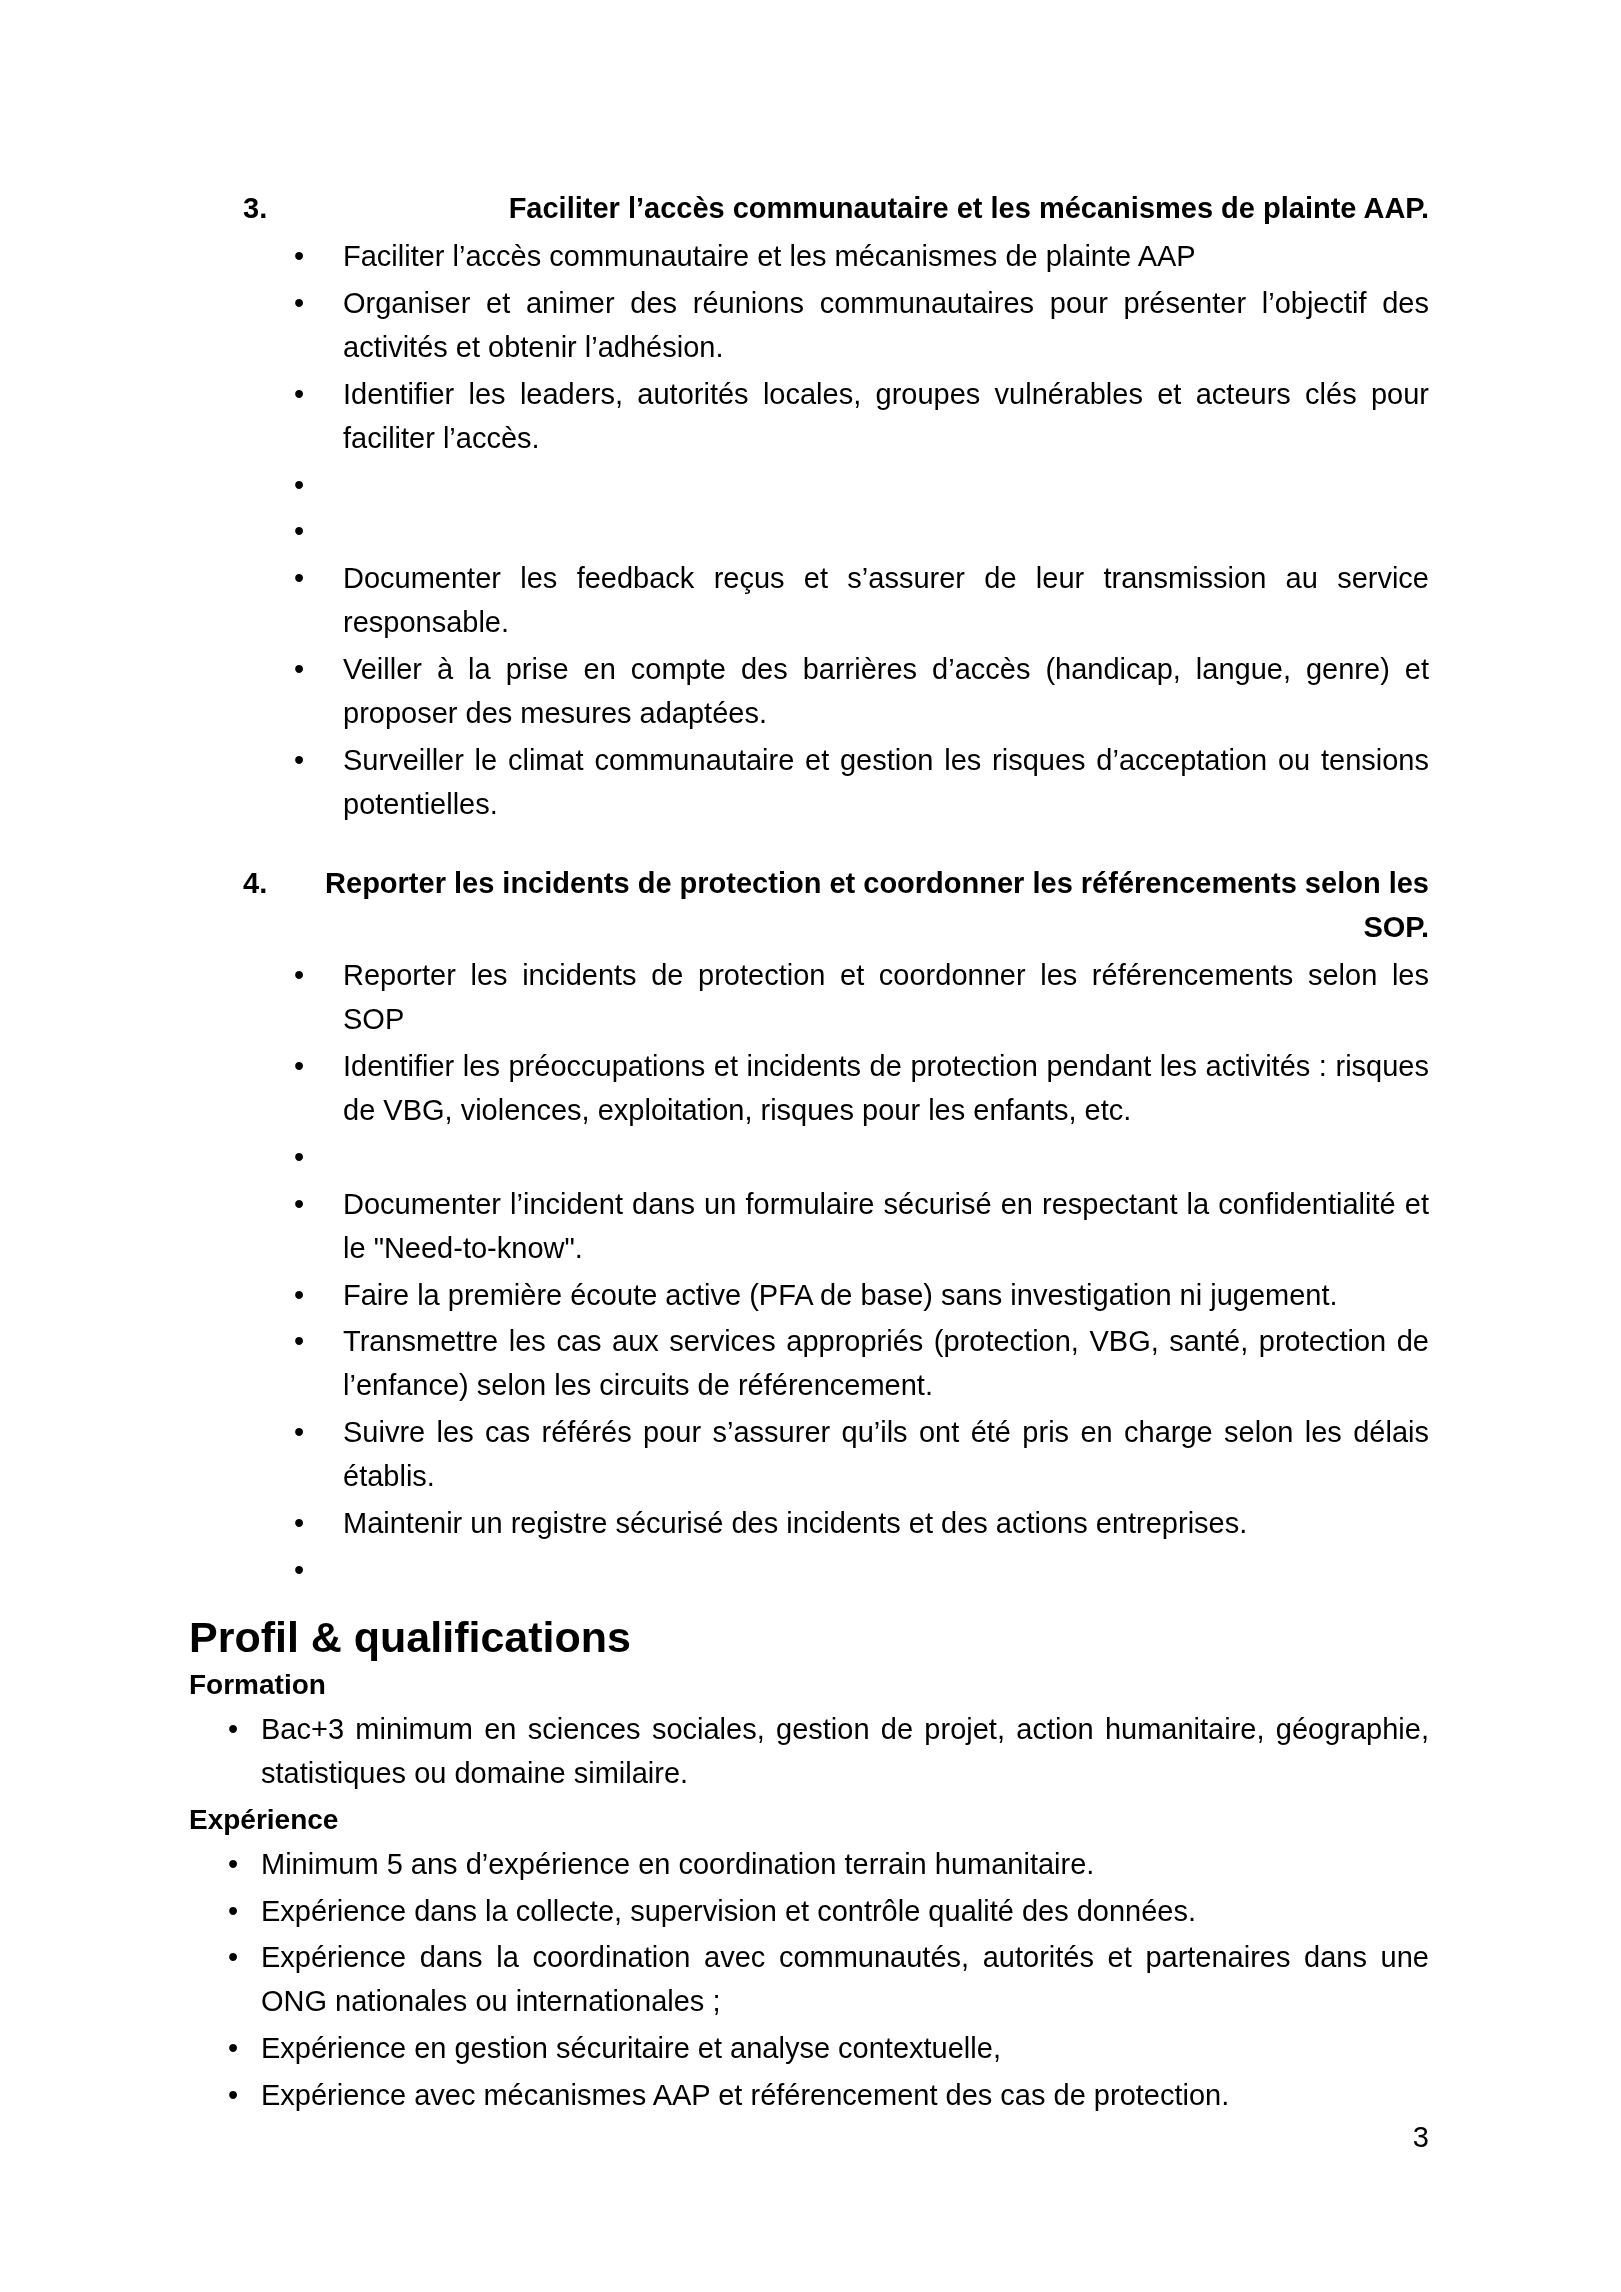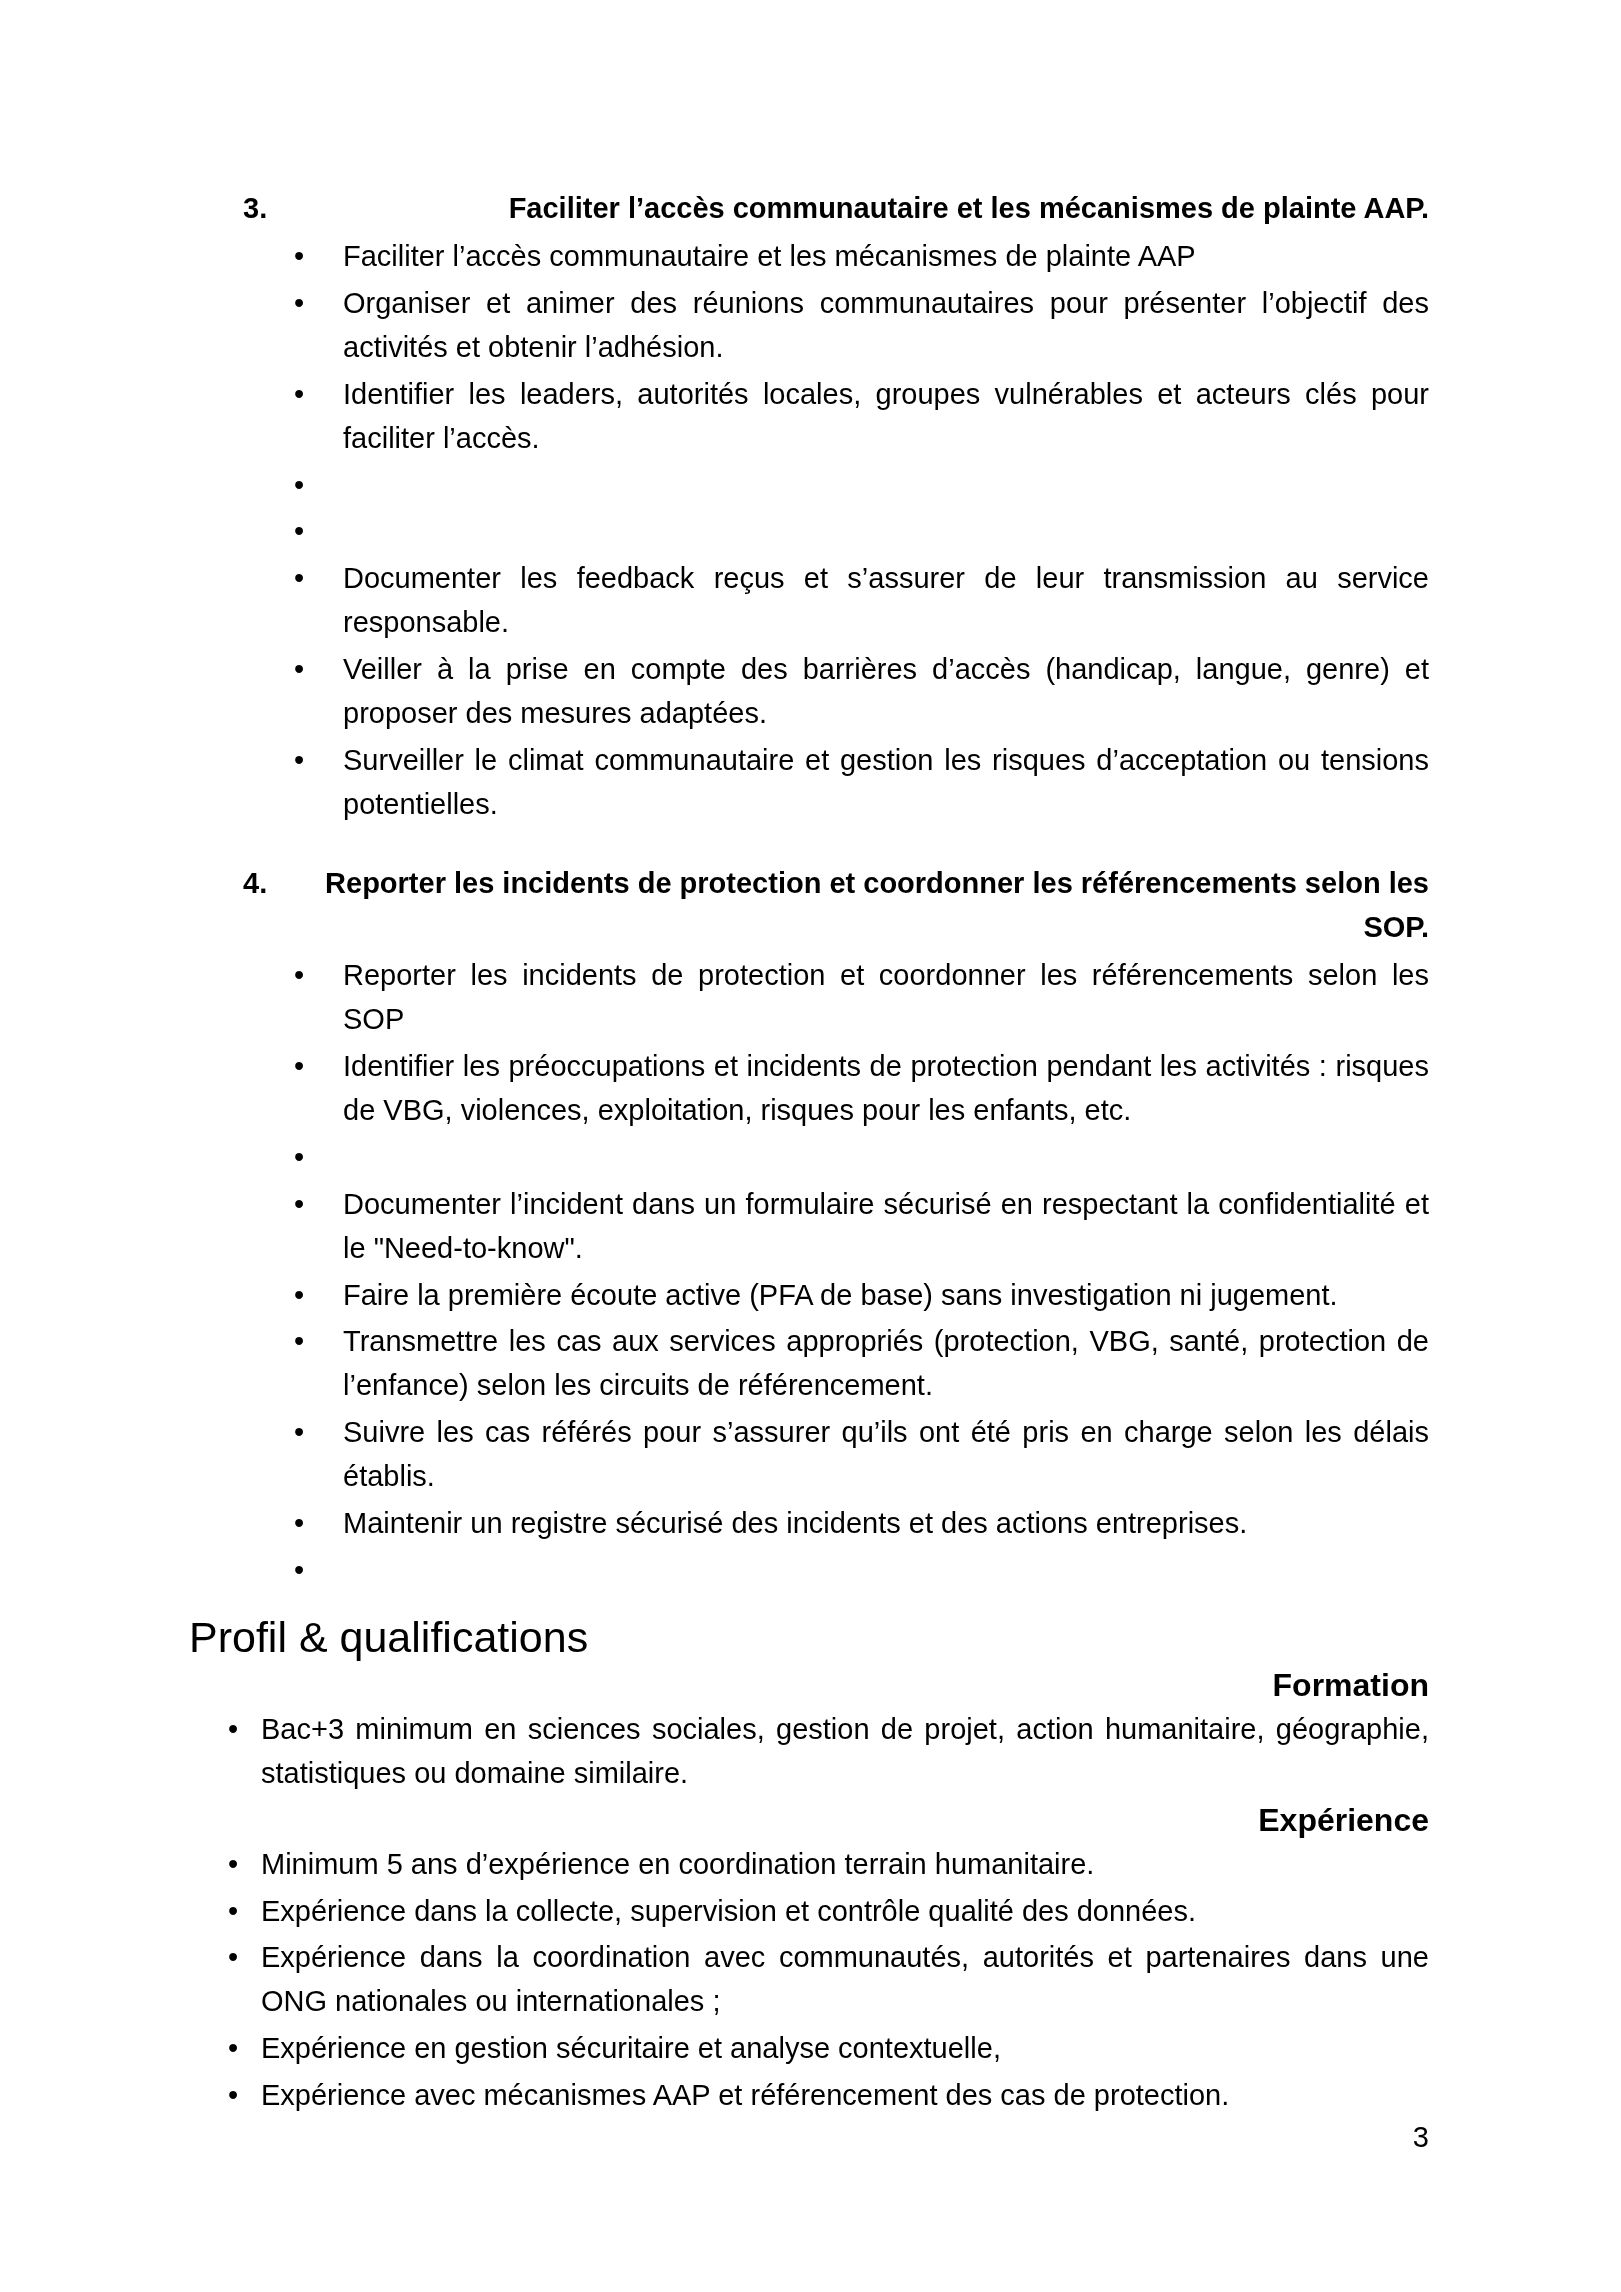--- a/index.html
+++ b/index.html
@@ -54,28 +54,27 @@
   .blist-small .bullet-item .dot {
     flex: 0 0 33px;
     margin-left: 39px;
   }
 
   .section-gap { margin-top: 35px; }
 
   .h1 {
     font-size: 43px;
     line-height: 51px;
-    font-weight: 400;
+    font-weight: 700;
     margin-top: 19.6px;
   }
   .h2 {
-    font-size: 32px;
+    font-size: 28px;
     line-height: 44px;
     font-weight: 700;
-    text-align: right;
   }
 
   .page-number {
     position: absolute;
     top: 2115px;
     left: 189px;
     width: 1240px;
     text-align: right;
     font-size: 29px;
     line-height: 44px;

